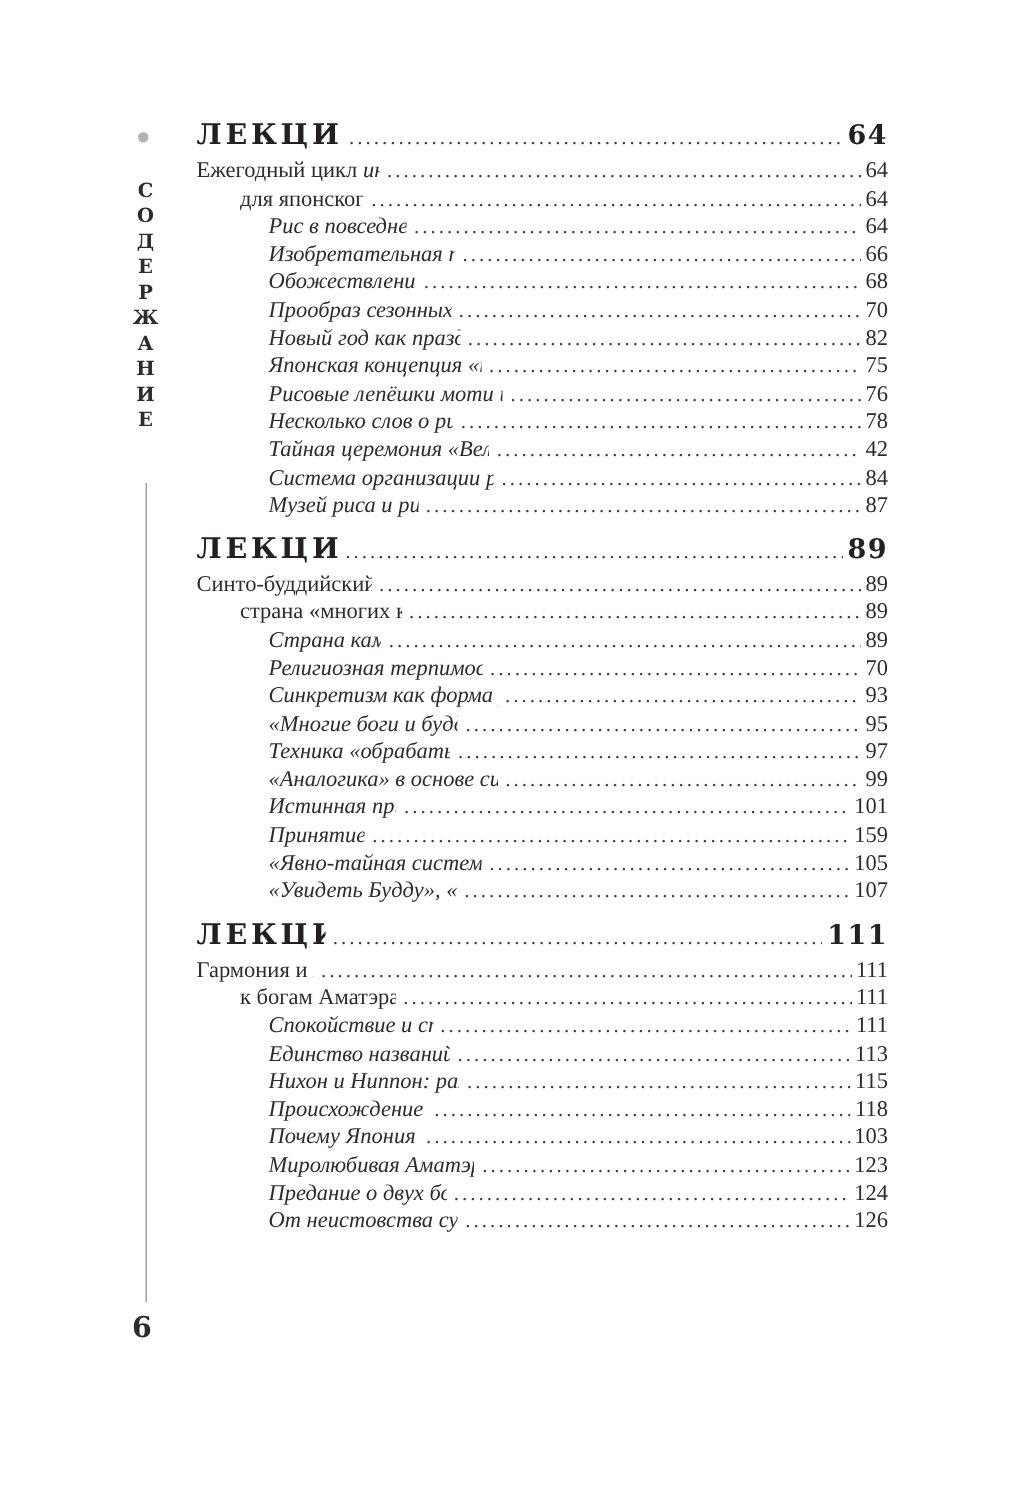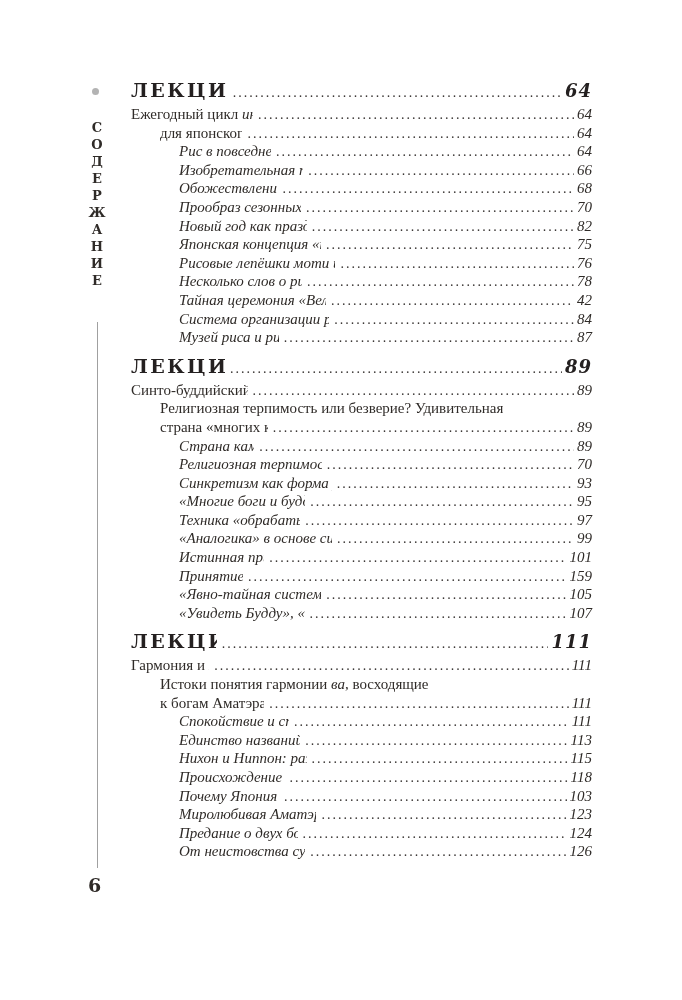--- a/index.html
+++ b/index.html
@@ -61,21 +61,21 @@
     flex:1 1 auto; min-width:0;
     overflow:hidden; white-space:nowrap;
     margin:0 1px 0 5px;
     color:#3c3836;
   }
   .leader::after {
     content:"...................................................................................................";
     letter-spacing:2px;
     font-size:14px;
   }
-  .pg { flex:0 0 auto; margin-left:2px;font-style:italic; }
+  .pg { flex:0 0 auto; margin-left:2px; }
 
   .heading {
     font-family:"DejaVu Serif", serif;
     font-weight:700;
     font-size:19px;
     letter-spacing:2.5px;
     color:#242020;
     height:24px; line-height:24px;
     margin-top:7px; margin-bottom:3px;
   }
@@ -177,23 +177,20 @@
         <span class="label"><span>ЛЕКЦИЯ IV</span></span>
         <span class="leader"></span>
         <span class="pg">89</span>
       </div>
       <div class="line entry lvl0">
         <span class="label"><span>Синто-буддийский синкретизм</span></span>
         <span class="leader"></span>
         <span class="pg">89</span>
       </div>
       <div class="line entry lvl1">
-        <span class="label"><span>Религиозная терпимость или безверие? Удивительная</span></span>
-      </div>
-      <div class="line entry lvl1">
         <span class="label"><span>страна «многих ками и будд» .</span></span>
         <span class="leader"></span>
         <span class="pg">89</span>
       </div>
       <div class="line entry lvl2">
         <span class="label"><em>Страна ками и будд</em></span>
         <span class="leader"></span>
         <span class="pg">89</span>
       </div>
       <div class="line entry lvl2">
@@ -245,23 +242,20 @@
         <span class="label"><span>ЛЕКЦИЯ V</span></span>
         <span class="leader"></span>
         <span class="pg">111</span>
       </div>
       <div class="line entry lvl0">
         <span class="label"><span>Гармония и ярость</span></span>
         <span class="leader"></span>
         <span class="pg">111</span>
       </div>
       <div class="line entry lvl1">
-        <span class="label"><span>Истоки понятия гармонии </span><em>ва</em><span>, восходящие</span></span>
-      </div>
-      <div class="line entry lvl1">
         <span class="label"><span>к богам Аматэрасу и Сусаноо</span></span>
         <span class="leader"></span>
         <span class="pg">111</span>
       </div>
       <div class="line entry lvl2">
         <span class="label"><em>Спокойствие и стремительность</em></span>
         <span class="leader"></span>
         <span class="pg">111</span>
       </div>
       <div class="line entry lvl2">

